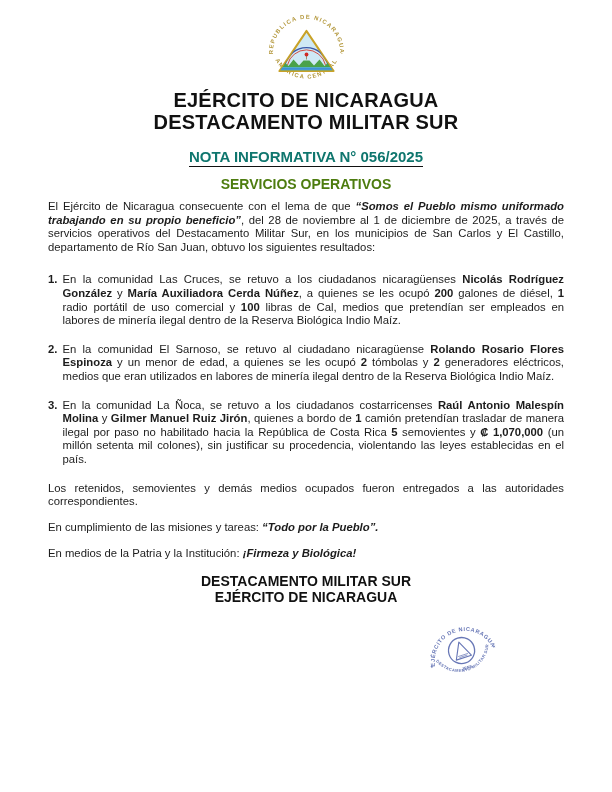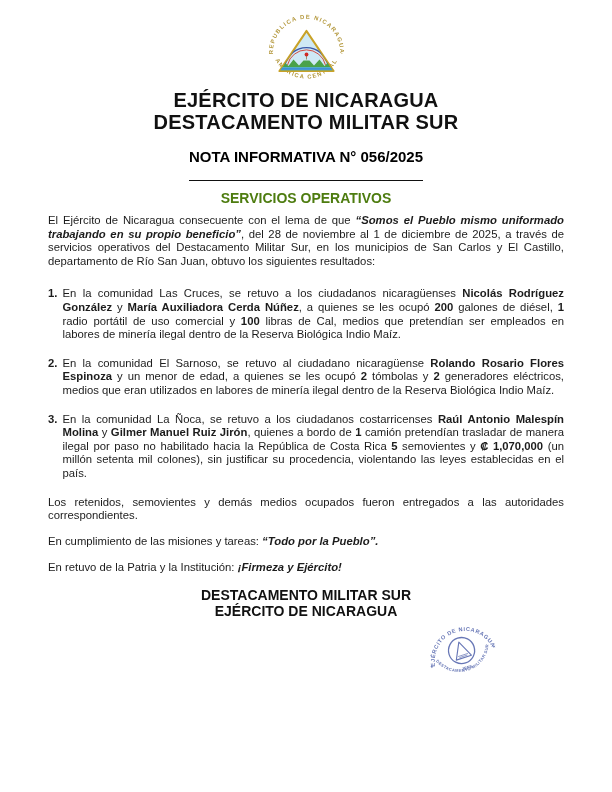--- a/index.html
+++ b/index.html
@@ -15,21 +15,21 @@
   }
   .emblem { display: block; margin: 12px auto 0 auto; }
   .title-block { text-align: center; margin-top: 4px; }
   .title-line {
     font-size: 20px; font-weight: bold; line-height: 21.5px;
     letter-spacing: 0.2px; color: #111;
   }
   .nota-line { text-align: center; margin-top: 15px; }
   .nota-text {
     display: inline-block; font-size: 15px; font-weight: bold;
-    border-bottom: 1.7px solid #111; padding-bottom: 15px; color: #000000;
+    border-bottom: 1.7px solid #111; padding-bottom: 1px; color: #0f766e;
   }
   .subject-line {
     text-align: center; margin-top: 9px;
     font-size: 14px; font-weight: bold; color: #4d7c0f;
   }
   .doc-body {
     margin: 8px 48px 4px 48px;
     font-size: 11.3px; line-height: 13.6px;
     text-align: justify; color: #1c1c1c;
   }
@@ -108,21 +108,21 @@
       <div class="item-text"><span>En la comunidad El Sarnoso, se retuvo al ciudadano nicaragüense </span><span class="run-b">Rolando Rosario Flores Espinoza</span><span> y un menor de edad, a quienes se les ocupó </span><span class="run-b">2</span><span> tómbolas y </span><span class="run-b">2</span><span> generadores eléctricos, medios que eran utilizados en labores de minería ilegal dentro de la Reserva Biológica Indio Maíz.</span></div>
     </div>
 
     <div class="list-item">
       <span class="num">3.</span>
       <div class="item-text"><span>En la comunidad La Ñoca, se retuvo a los ciudadanos costarricenses </span><span class="run-b">Raúl Antonio Malespín Molina</span><span> y </span><span class="run-b">Gilmer Manuel Ruiz Jirón</span><span>, quienes a bordo de </span><span class="run-b">1</span><span> camión pretendían trasladar de manera ilegal por paso no habilitado hacia la República de Costa Rica </span><span class="run-b">5</span><span> semovientes y </span><span class="run-b">₡ 1,070,000</span><span> (un millón setenta mil colones), sin justificar su procedencia, violentando las leyes establecidas en el país.</span></div>
     </div>
 
     <p class="para tight"><span>Los retenidos, semovientes y demás medios ocupados fueron entregados a las autoridades correspondientes.</span></p>
     <p class="para tight"><span>En cumplimiento de las misiones y tareas: </span><span class="run-bi">“Todo por la Pueblo”.</span></p>
-    <p class="para tight"><span>En retuvo de la Patria y la Institución: </span><span class="run-bi">¡Firmeza y Ejército!</span></p>
+    <p class="para tight"><span>En medios de la Patria y la Institución: </span><span class="run-bi">¡Firmeza y Biológica!</span></p>
   </div>
 
   <div class="signature-block">
     <div>DESTACAMENTO MILITAR SUR</div>
     <div>EJÉRCITO DE NICARAGUA</div>
   </div>
 
   <svg class="seal" viewBox="0 0 88 88" width="82" height="82" aria-hidden="true">
     <defs>
       <path id="sTop" d="M 11.5 51 A 32.5 32.5 0 1 1 76.5 51" fill="none"></path>

